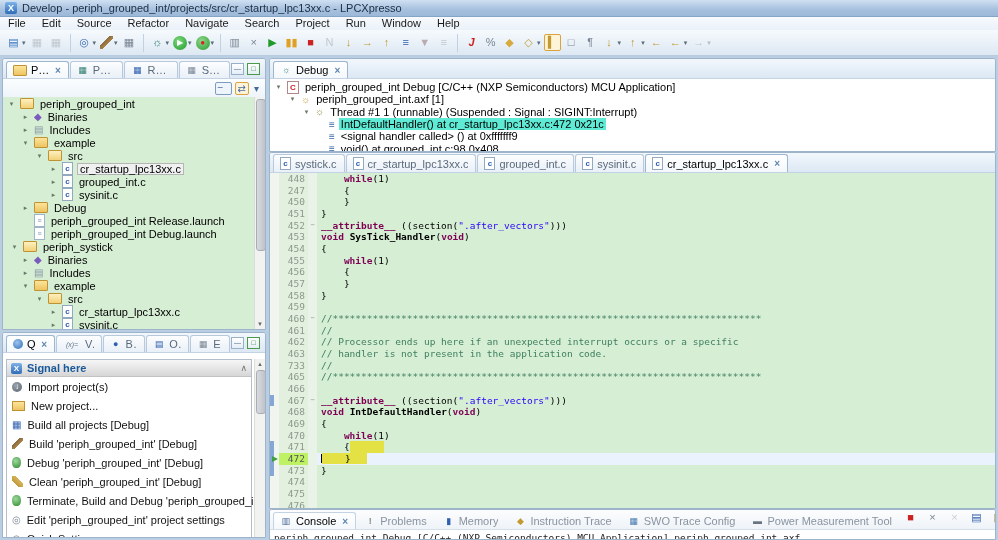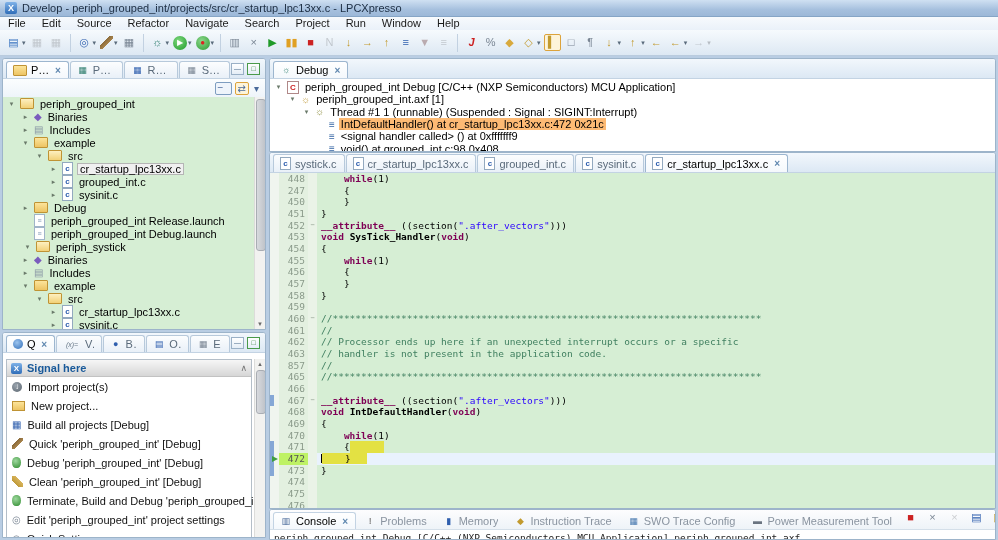--- a/index.html
+++ b/index.html
@@ -84,21 +84,21 @@
   #qs-header{height:16px;background:linear-gradient(#f6f6f6,#d6d6d6);border-bottom:1px solid #c2c2c2;display:flex;align-items:center;gap:5px;padding:0 4px;}
   #qs-logo{width:11px;height:11px;border-radius:2px;background:linear-gradient(#7fb2e8,#2f6db8);color:#fff;font-size:8px;font-weight:bold;text-align:center;line-height:11px;}
   #qs-title{color:#1a5a9a;font-weight:bold;}
   #qs-collapse{margin-left:auto;color:#777;font-size:9px;}
   .qs-item{display:flex;align-items:center;gap:6px;height:19px;padding-left:5px;font-size:11px;color:#111;white-space:nowrap;}
 
   
   #db-panel{left:269px;top:58px;width:727px;height:94px;}
   #db-tree{position:absolute;left:0;top:20px;right:0;bottom:0;background:#fff;padding-top:2px;}
   #db-tree .trow{height:12.3px;}
-  #db-tree .tlabel.sellbl{background:#fdba74;border:none;line-height:12px;}
+  #db-tree .tlabel.sellbl{background:#5eead4;border:none;line-height:12px;}
 
   
   #ed-panel{left:269px;top:152px;width:727px;height:357px;border-radius:3px 3px 0 0;}
   #ed-code{position:absolute;left:0;top:20px;right:0;bottom:0;background:#d6eed4;font-family:"DejaVu Sans Mono",monospace;font-size:9.5px;}
   .crow{display:flex;height:11.68px;line-height:11.68px;}
   .ann{width:9px;background:#f0f5ef;position:relative;flex:0 0 auto;}
   .chg{position:absolute;left:0;top:0;bottom:0;width:4px;background:#86a7d6;}
   .iptr{position:absolute;left:2px;top:2.5px;width:0;height:0;border-left:6px solid #3f9e3f;border-top:3.5px solid transparent;border-bottom:3.5px solid transparent;}
   .num{width:26px;text-align:right;padding-right:3px;color:#8a9a8a;background:#e3f0e0;flex:0 0 auto;}
   .num.numcur{background:#bef264;color:#555;}
@@ -337,21 +337,21 @@
         <div class="trow" style="padding-left: 18px;">
           <span class="exp"> </span>
           <span class="ti ic-launch">≡</span>
           <span class="tlabel">periph_grouped_int Release.launch</span>
         </div>
         <div class="trow" style="padding-left: 18px;">
           <span class="exp"> </span>
           <span class="ti ic-launch">≡</span>
           <span class="tlabel">periph_grouped_int Debug.launch</span>
         </div>
-        <div class="trow" style="padding-left: 20px;">
+        <div class="trow" style="padding-left: 7px;">
           <span class="exp">▾</span>
           <span class="ti ic-folder-open"></span>
           <span class="tlabel">periph_systick</span>
         </div>
         <div class="trow" style="padding-left: 18px;">
           <span class="exp">▸</span>
           <span class="ti ic-binaries">◆</span>
           <span class="tlabel">Binaries</span>
         </div>
         <div class="trow" style="padding-left: 18px;">
@@ -429,21 +429,21 @@
             <div class="qs-item">
               <span class="ti ic-newproj"></span>
               <span>New project...</span>
             </div>
             <div class="qs-item">
               <span class="ti ic-buildall">▦</span>
               <span>Build all projects [Debug]</span>
             </div>
             <div class="qs-item">
               <span class="ti ic-hammer"></span>
-              <span>Quick 'periph_grouped_int' [Debug]</span>
+              <span>Build 'periph_grouped_int' [Debug]</span>
             </div>
             <div class="qs-item">
               <span class="ti ic-bug"></span>
               <span>Debug 'periph_grouped_int' [Debug]</span>
             </div>
             <div class="qs-item">
               <span class="ti ic-broom"></span>
               <span>Clean 'periph_grouped_int' [Debug]</span>
             </div>
             <div class="qs-item">
@@ -625,21 +625,21 @@
           <span class="ctext"><span class="c-com">// Processor ends up here if an unexpected interrupt occurs or a specific</span></span>
         </div>
         <div class="crow">
           <span class="ann"></span>
           <span class="num">463</span>
           <span class="fold"></span>
           <span class="ctext"><span class="c-com">// handler is not present in the application code.</span></span>
         </div>
         <div class="crow">
           <span class="ann"></span>
-          <span class="num">857</span>
+          <span class="num">733</span>
           <span class="fold"></span>
           <span class="ctext"><span class="c-com">//</span></span>
         </div>
         <div class="crow">
           <span class="ann"></span>
           <span class="num">465</span>
           <span class="fold"></span>
           <span class="ctext"><span class="c-com">//***************************************************************************</span></span>
         </div>
         <div class="crow">

